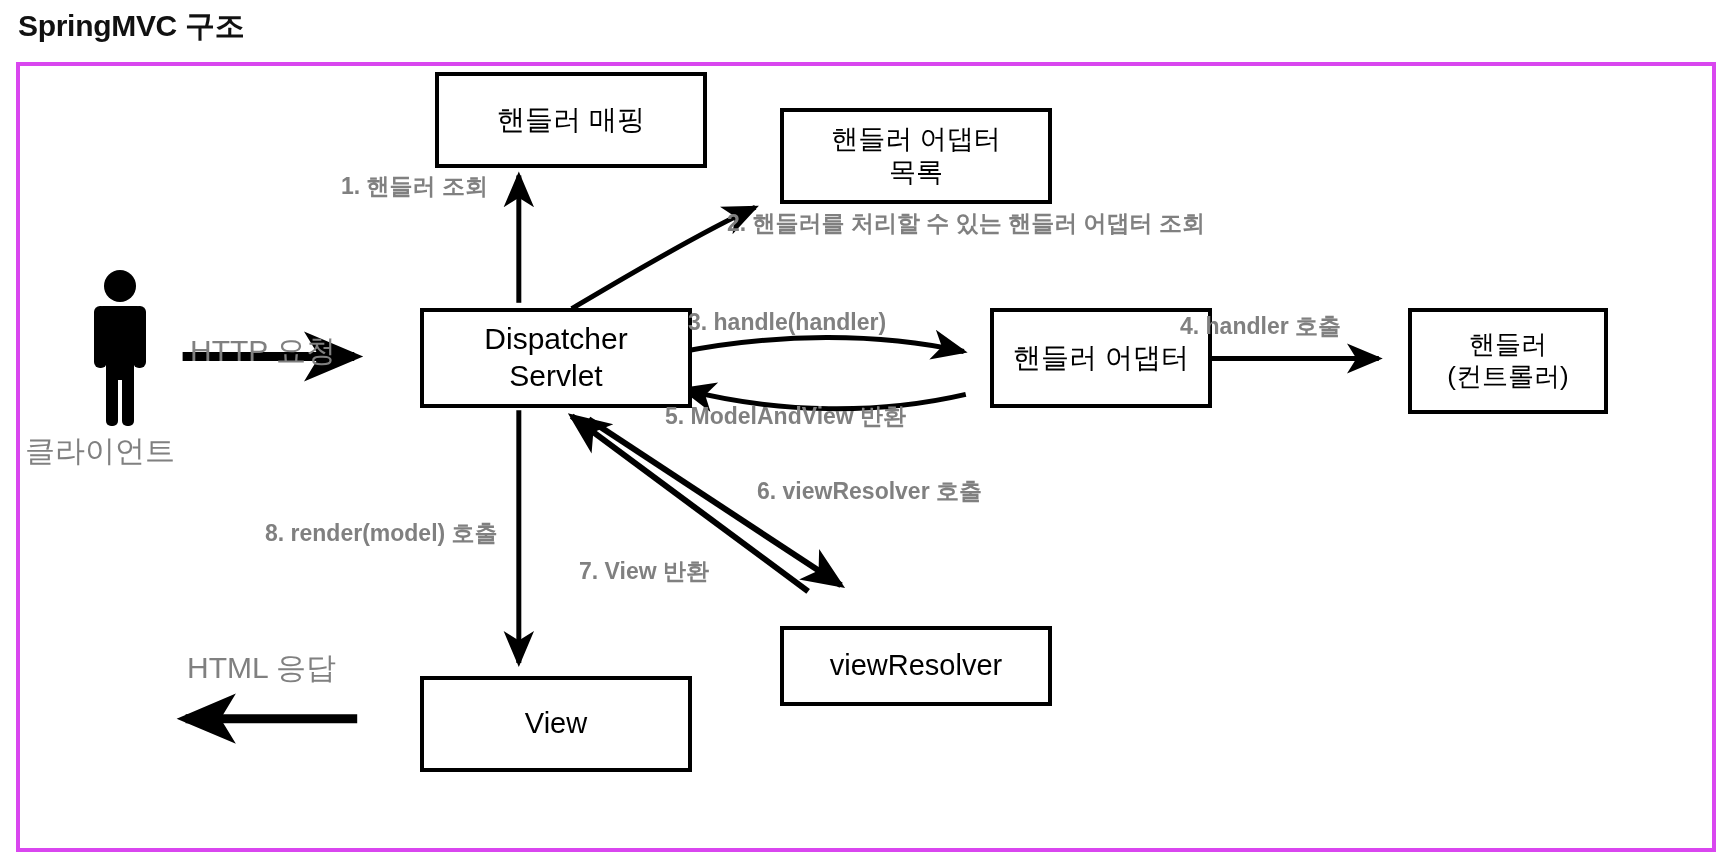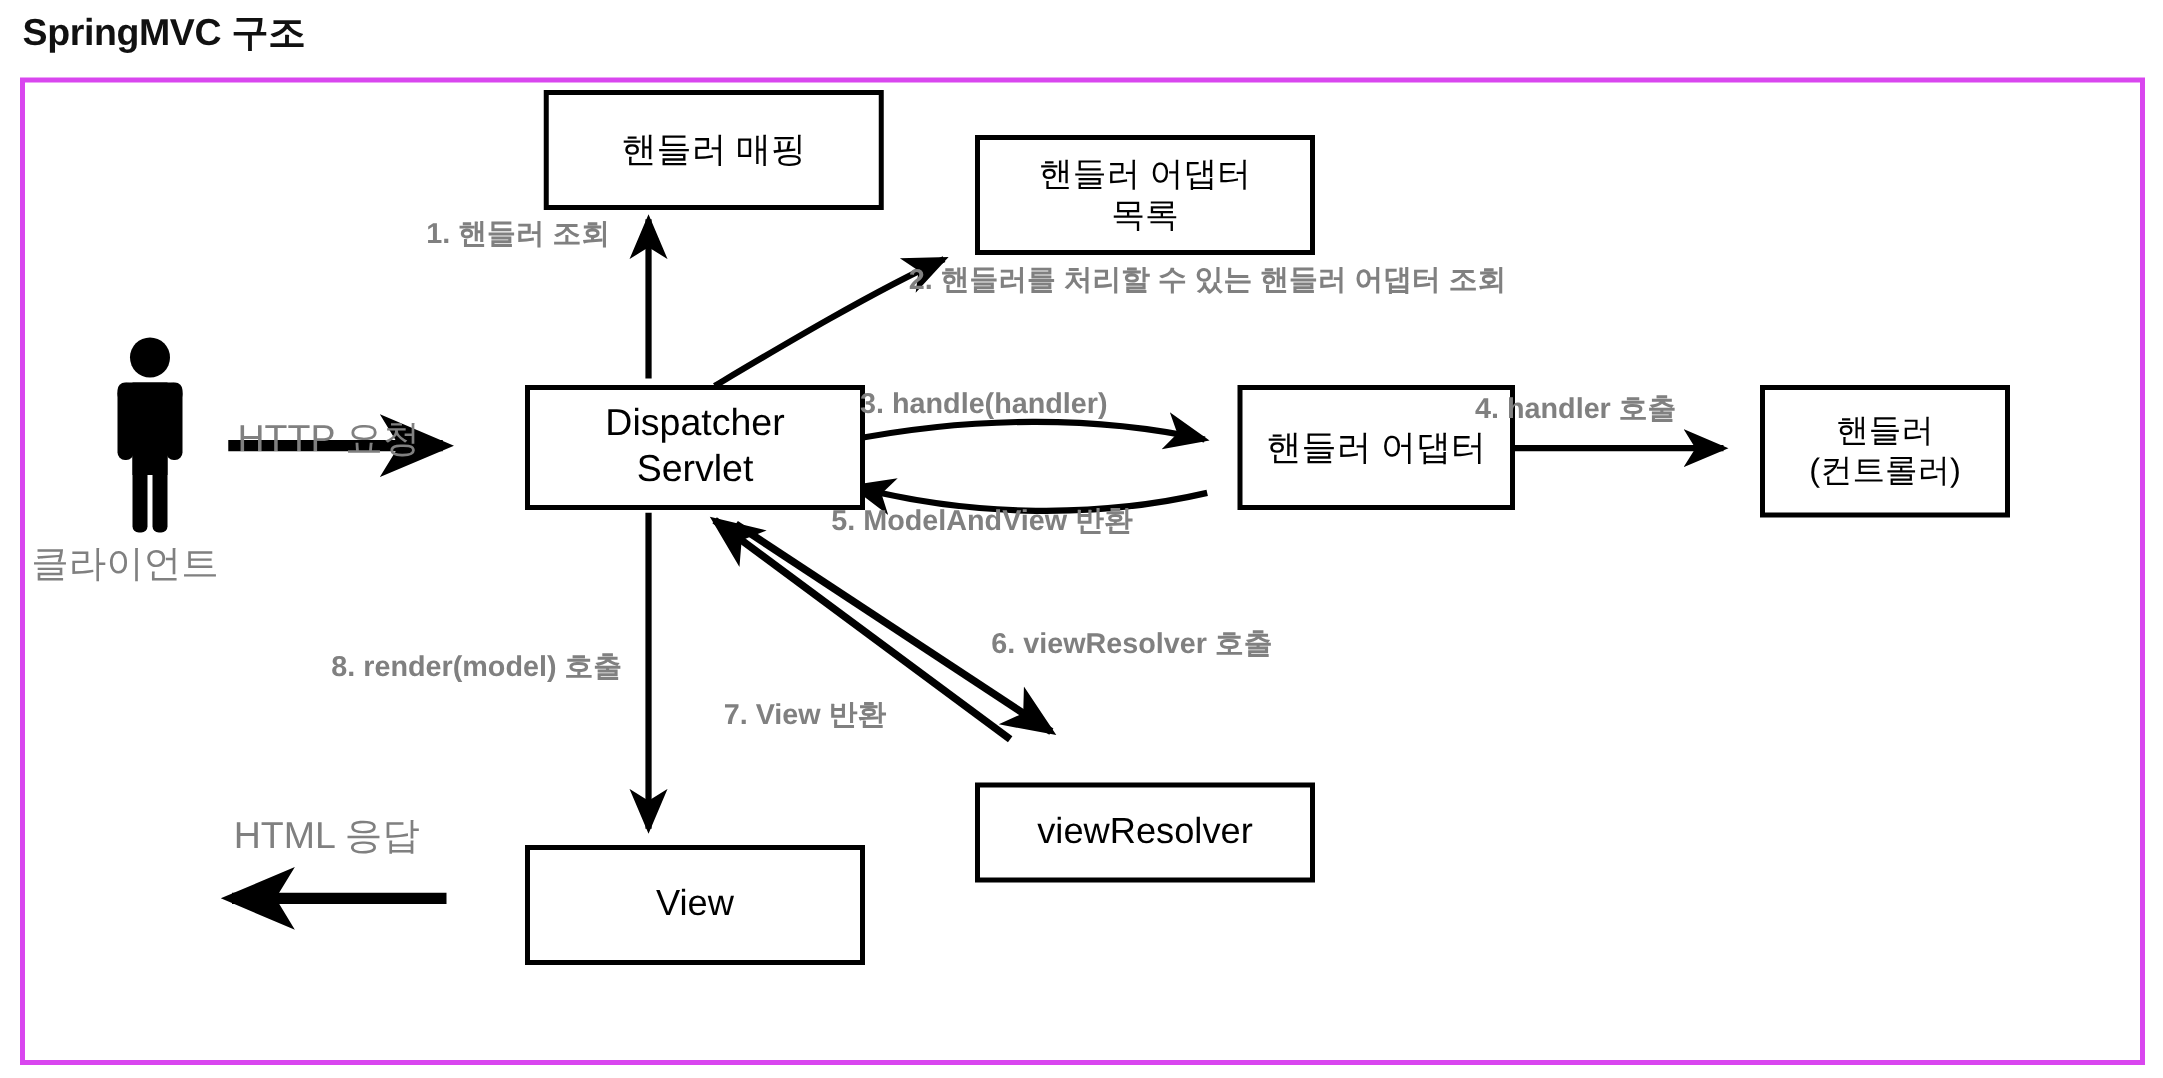--- a/index.html
+++ b/index.html
@@ -84,21 +84,21 @@
     font-weight: 400;
     font-size: 30px;
     white-space: nowrap;
     z-index: 6;
   }
   #label-1 { left: 321px; top: 105px; }
   #label-2 { left: 707px; top: 142px; }
   #label-3 { left: 668px; top: 243px; }
   #label-4 { left: 1160px; top: 245px; }
   #label-5 { left: 645px; top: 335px; }
-  #label-6 { left: 737px; top: 433px; margin-left: 36px; }
+  #label-6 { left: 737px; top: 410px; }
   #label-7 { left: 559px; top: 490px; }
   #label-8 { left: 221px; top: 452px; margin-left: 24px; }
   #label-http-request  { left: 170px; top: 233px; margin-top: 32px; }
   #label-http-response { left: 167px; top: 582px; }
   #label-client        { left: 5px;  top: 365px; text-align: center; }
 
   
   #client-figure {
     position: absolute;
     left: 52px;

